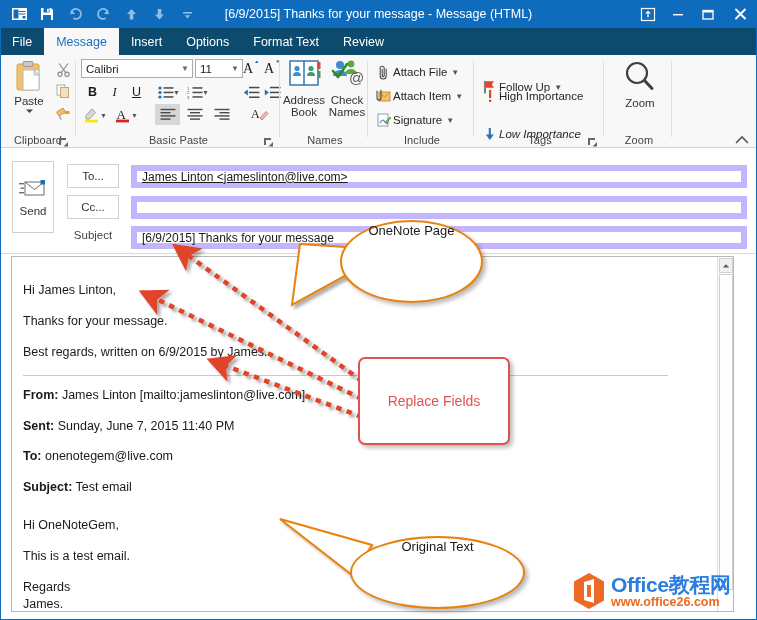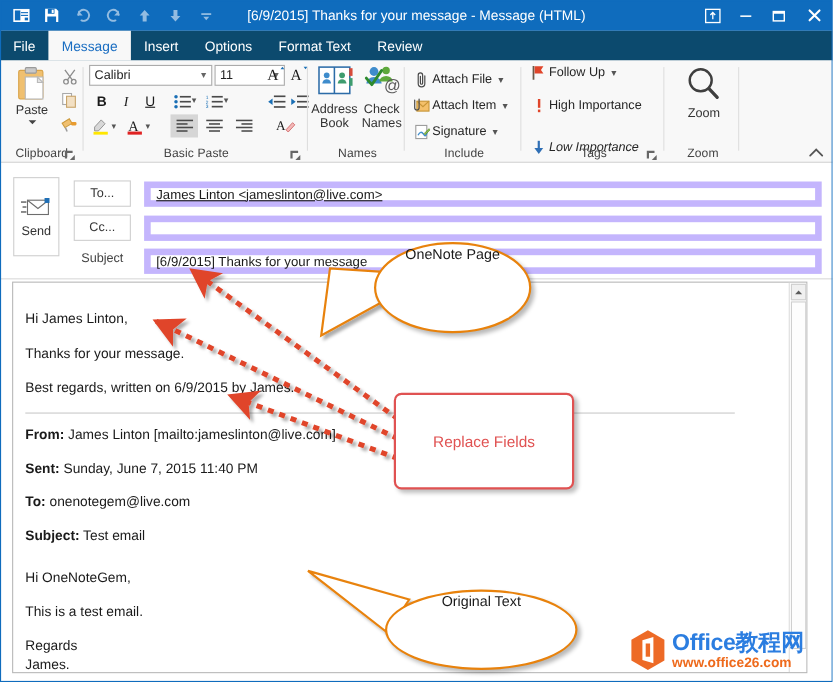--- a/index.html
+++ b/index.html
@@ -199,21 +199,21 @@
   #anno{ position:absolute; left:0; top:0; width:757px; height:620px; pointer-events:none; }
   .callout-oval{
     position:absolute; border:2px solid #e8820c; border-radius:50%;
     background:#ffffff; display:flex; align-items:flex-start; justify-content:center;
     text-align:center; color:#1a1a1a; box-shadow:3px 3px 4px rgba(0,0,0,.28);
     font-size:13px; line-height:17px;
   }
   #callout-onenote{ left:340px; top:220px; width:143px; height:83px; }
   #callout-original{ left:350px; top:536px; width:175px; height:73px; }
   #callout-replace{
-    position:absolute; left:358px; top:357px; width:164px; height:88px;
+    position:absolute; left:358px; top:357px; width:152px; height:88px;
     border:2px solid #e05252; border-radius:7px; background:#ffffff;
     display:flex; align-items:center; justify-content:center;
     color:#e05252; font-size:14px; box-shadow:3px 3px 4px rgba(0,0,0,.25);
   }
 
   
   #watermark{
     position:absolute; left:572px; top:570px; width:178px; height:42px;
     display:flex; align-items:center;
   }
@@ -380,21 +380,21 @@
         </svg>
     </div>
     <div class="gsep" style="left:75px;"></div>
   </div>
 
   <div class="rgroup" id="g-basictext">
     <div class="fontbox" style="left:4px; top:4px; width:112px;">
       <span>Calibri</span>
       <span class="caret">▼</span>
     </div>
-    <div class="fontbox" style="left:118px; top:4px; width:64px;">
+    <div class="fontbox" style="left:118px; top:4px; width:48px;">
       <span>11</span>
       <span class="caret">▼</span>
     </div>
     <div class="bt-btn" style="left:165px; top:3px; width:18px;">
       <svg width="17" height="16" viewBox="0 0 17 16">
           <text x="0" y="13" font-family="Liberation Serif, serif" font-size="14" fill="#1a1a1a">A</text>
           <path d="M12 3 L15.5 3 L13.75 0.6 Z" fill="#1a6fb5"></path>
         </svg>
     </div>
     <div class="bt-btn" style="left:186px; top:3px; width:18px;">
@@ -568,21 +568,21 @@
           </svg>
       </span>
       <span>Signature</span>
       <span class="rc">▼</span>
     </div>
     <div class="glabel">Include</div>
     <div class="gsep" style="left:103px;"></div>
   </div>
 
   <div class="rgroup" id="g-tags">
-    <div class="listrow" style="top:0;align-items:center;">
+    <div class="listrow" style="top:21px;align-items:center;">
       <span class="ri">
         <svg width="13" height="14" viewBox="0 0 13 14">
             <rect x="1.2" y="1" width="1.6" height="12.5" fill="#6b5a4a"></rect>
             <path d="M3 1.3 L11 1.3 L8.8 4.6 L11 7.8 L3 7.8 Z" fill="#e0452a"></path>
           </svg>
       </span>
       <span>Follow Up</span>
       <span class="rc">▼</span>
     </div>
     <div class="listrow" style="top:30px;">

